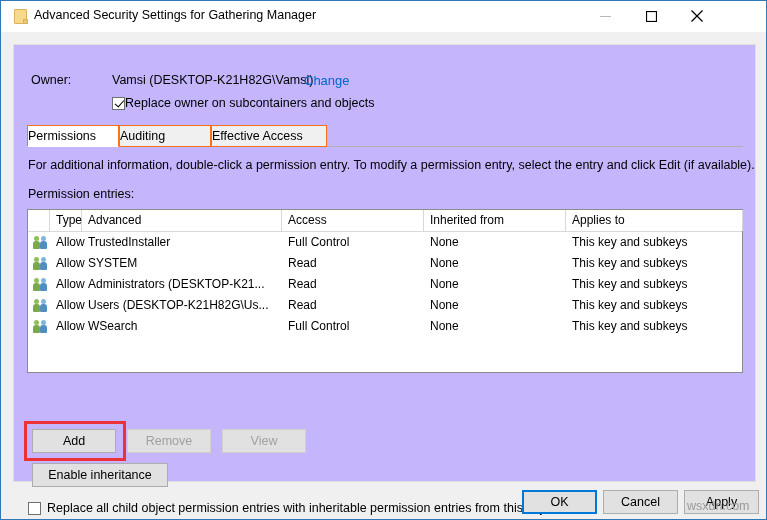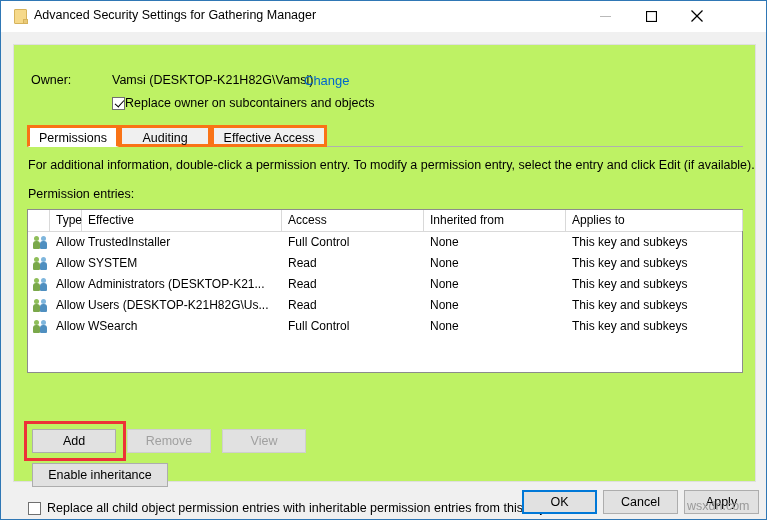--- a/index.html
+++ b/index.html
@@ -79,21 +79,21 @@
   .win-btn.maximize { right: 92px; }
   .win-btn.close    { right: 46px; }
   .win-btn svg { display: block; margin: 0 auto; }
 
   
   .content-panel {
     position: absolute;
     left: 12px; top: 43px;
     width: 743px;
     height: 438px;
-    background: #bef264;
+    background: #c4b5fd;
     border: 1px solid #dfdfdf;
     box-sizing: border-box;
   }
 
   
   .owner-label {
     position: absolute;
     left: 17px; top: 28px;
     font-size: 12.5px;
   }
@@ -153,25 +153,24 @@
     left: 0; bottom: 0;
     width: 100%;
     height: 1px;
     background: #b0b0b0;
   }
   .tab {
     position: absolute;
     top: 0;
     height: 22px;
     box-sizing: border-box;
-    border: 3px solid #f97316;
+    border: 1px solid #f97316;
     background: #f0f0f0;
     font-size: 12.5px;
     line-height: 20px;
-    text-align: center;
     color: #000;
     cursor: pointer;
     z-index: 1;
   }
   .tab.active {
     background: #ffffff;
     border-bottom: 1px solid #ffffff;
     z-index: 2;
   }
   .tab-0 { left: 0;    width: 92px; }
@@ -395,21 +394,21 @@
       <div class="tab tab-1">Auditing</div>
     </div>
 
     <div class="info-text">For additional information, double-click a permission entry. To modify a permission entry, select the entry and click Edit (if available).</div>
     <div class="entries-label">Permission entries:</div>
 
     <div class="listbox">
       <div class="list-header">
         <div class="hcell hc-0"></div>
         <div class="hcell hc-1">Type</div>
-        <div class="hcell hc-2">Effective</div>
+        <div class="hcell hc-2">Advanced</div>
         <div class="hcell hc-3">Access</div>
         <div class="hcell hc-4">Inherited from</div>
         <div class="hcell hc-5">Applies to</div>
       </div>
 
       <div class="list-row">
         <span class="user-icon">
           <span class="p p-green">
               <span class="head"></span>
               <span class="body"></span>

